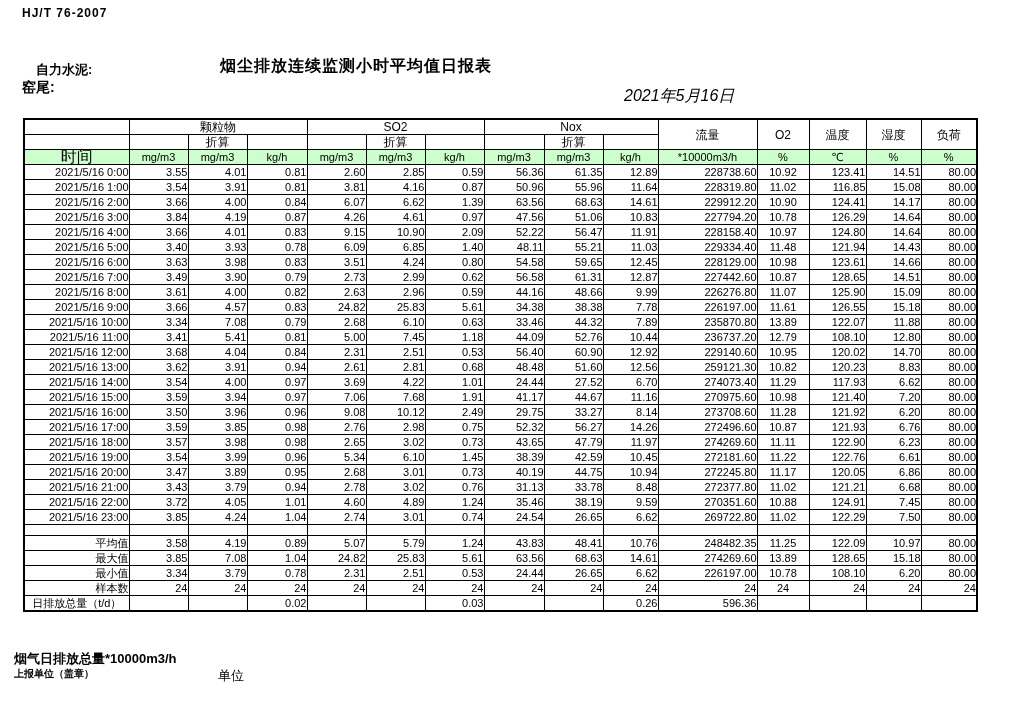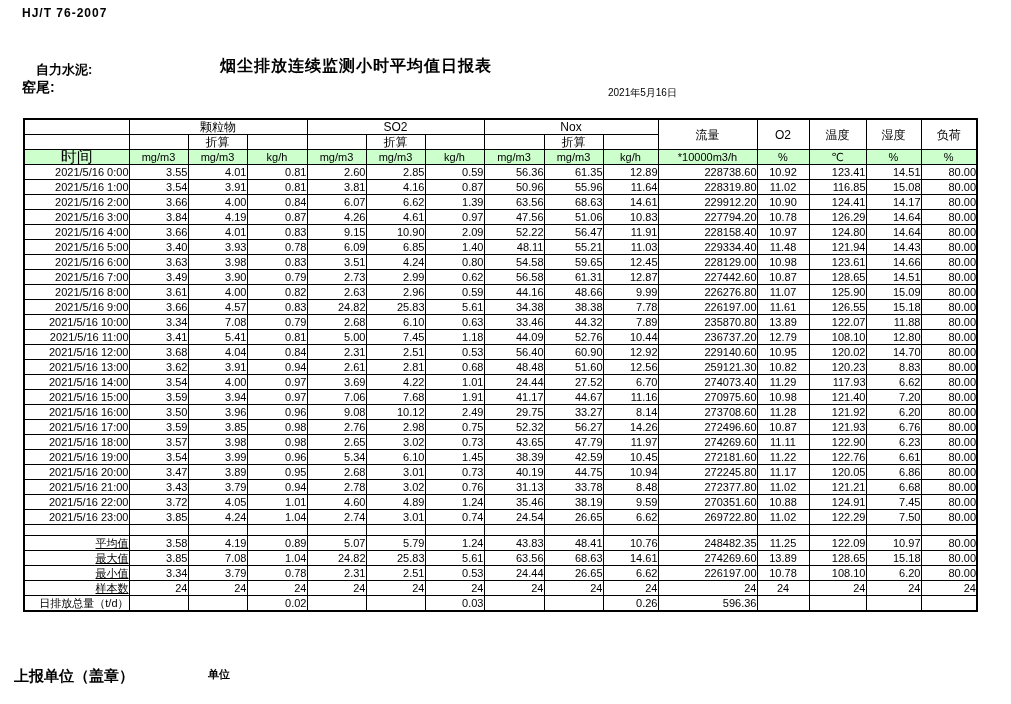--- a/index.html
+++ b/index.html
@@ -5,41 +5,41 @@
   :root { --green:#ccffcc; }
   * { box-sizing:border-box; }
   html,body { margin:0; padding:0; background:#fff; }
   body { width:1011px; height:704px; font-family:"Liberation Sans","DejaVu Sans",sans-serif; color:#000; }
   .page { position:relative; width:1011px; height:704px; overflow:hidden; background:#fff; }
 
   .standard-code { position:absolute; left:22px; top:6px; font-size:12px; font-weight:bold; letter-spacing:1px; }
   .page-title { position:absolute; left:220px; top:34px; font-size:16px; font-weight:bold; letter-spacing:1px;margin-top:22px; }
   .company { position:absolute; left:36px; top:61px; font-size:13px; font-weight:bold; }
   .site { position:absolute; left:22px; top:79px; font-size:14px; font-weight:bold; }
-  .report-date { position:absolute; left:608px; top:86px; font-size:10px; }
+  .report-date { position:absolute; left:624px; top:86px; font-size:16px;font-style:italic; }
 
   table.report { position:absolute; left:23px; top:118px; border-collapse:collapse; table-layout:fixed; border:2px solid #000; }
   table.report td { border:1px solid #000; height:15px; line-height:14px; font-size:11px; padding:0; white-space:nowrap; overflow:hidden; }
 
   thead td { text-align:center; }
   tr.h1 td, tr.h2 td { font-size:12px; }
   tr.h3 td { background:var(--green); font-size:11px; }
   tr.h3 td.time-head { font-size:16px; }
 
   td.num { text-align:right; padding-right:5px; }
   td.c9  { padding-right:9px;margin-left:22px; }
   td.c10 { text-align:center; padding-right:0; }
   td.time-cell { text-align:right; padding-right:4px; }
-  td.sum-label { text-align:right; padding-right:3px; font-size:12px;text-decoration:underline; }
-  td.sum-label-left { text-align:right; padding-left:1px; padding-right:0; font-size:12px; }
+  td.sum-label { text-align:right; padding-right:3px; font-size:12px; }
+  td.sum-label-left { text-align:center; padding-left:1px; padding-right:0; font-size:12px; }
   tr.spacer-row td { height:11px; }
 
   .footer-line1 { position:absolute; left:14px; top:650px; font-size:13px; font-weight:bold; }
-  .footer-line2 { position:absolute; left:14px; top:667px; font-size:15px; font-weight:bold; }
-  .footer-line3 { position:absolute; left:208px; top:667px; font-size:11px; font-weight:bold; }
+  .footer-line2 { position:absolute; left:14px; top:667px; font-size:10px; font-weight:bold; }
+  .footer-line3 { position:absolute; left:218px; top:667px; font-size:13px; font-weight:normal; }
 </style>
 </head>
 <body>
 
 <div class="page">
 
   <div class="standard-code">HJ/T  76-2007</div>
   <div class="page-title">烟尘排放连续监测小时平均值日报表</div>
   <div class="company">自力水泥:</div>
   <div class="site">窑尾:</div>
@@ -614,16 +614,17 @@
           <td class="num c8">0.26</td>
           <td class="num c9">596.36</td>
           <td class="num c10"></td>
           <td class="num c11"></td>
           <td class="num c12"></td>
           <td class="num c13"></td>
         </tr>
       </tbody>
   </table>
 
+  <div class="footer-line1">烟气日排放总量*10000m3/h</div>
   <div class="footer-line2">上报单位（盖章）</div>
   <div class="footer-line3">单位</div>
 
 </div>
 
 </body></html>

